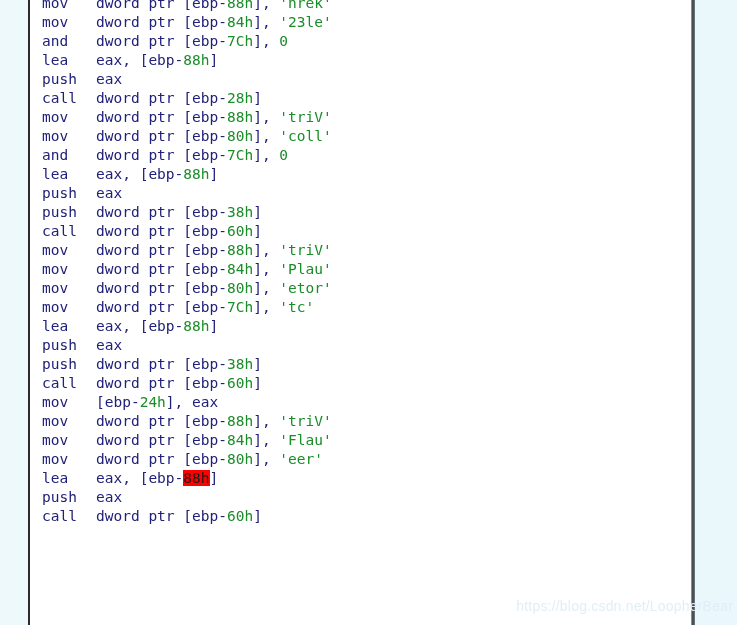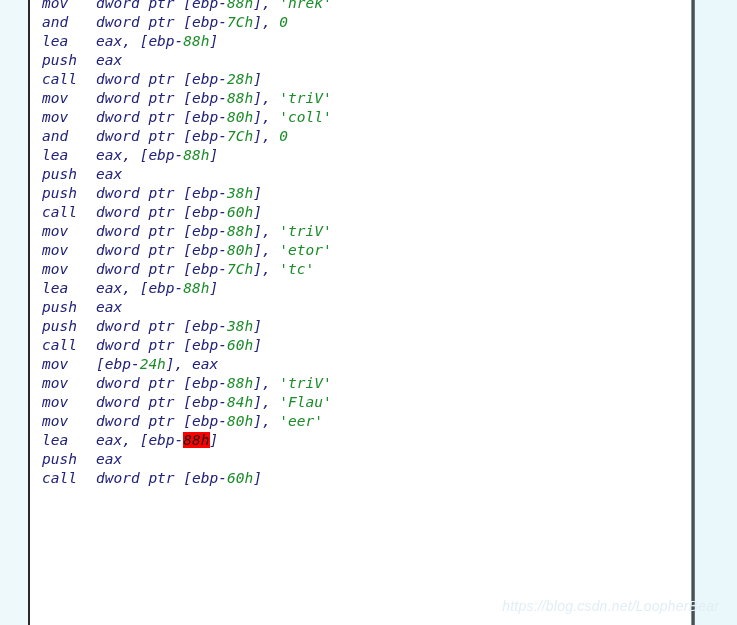--- a/index.html
+++ b/index.html
@@ -14,21 +14,20 @@
     overflow: hidden;
     font-family: "DejaVu Sans Mono", "Liberation Mono", monospace;
   }
 
   #disasm-view {
     position: relative;
     width: 737px;
     height: 625px;
     background: #be185d;
     overflow: hidden;
-    font-style: italic;
   }
 
   
   .gutter-left {
     position: absolute;
     left: 0;
     top: 0;
     width: 28px;
     height: 625px;
     background: #eef9fc;
@@ -110,53 +109,55 @@
     padding: 0 0px;
   }
 
   
   .watermark {
     position: absolute;
     left: 0;
     top: 598px;
     width: 737px;
     text-align: right;
-    padding-right: 18px;
+    padding-right: 4px;
     box-sizing: border-box;
     font-family: "Liberation Sans", sans-serif;
     font-size: 14px;
     color: #e2eef5;
     letter-spacing: 0.2px;
     pointer-events: none;
     user-select: none;
   }
 </style>
 </head>
 <body>
 
 <div id="disasm-view">
 
   <div class="gutter-left"></div>
   <div class="rule-left"></div>
 
   <div class="code-pane">
     <div class="code-lines" id="code-lines">
         <span class="code-line"><span class="mn">mov</span><span class="op"><span class="t-plain">dword ptr [ebp-</span><span class="t-num">88h</span><span class="t-plain">], </span><span class="t-str">'nrek'</span></span></span>
+        <span class="code-line"><span class="mn">mov</span><span class="op"><span class="t-plain">dword ptr [ebp-</span><span class="t-num">84h</span><span class="t-plain">], </span><span class="t-str">'23le'</span></span></span>
         <span class="code-line"><span class="mn">and</span><span class="op"><span class="t-plain">dword ptr [ebp-</span><span class="t-num">7Ch</span><span class="t-plain">], </span><span class="t-num">0</span></span></span>
         <span class="code-line"><span class="mn">lea</span><span class="op"><span class="t-plain">eax, [ebp-</span><span class="t-num">88h</span><span class="t-plain">]</span></span></span>
         <span class="code-line"><span class="mn">push</span><span class="op"><span class="t-plain">eax</span></span></span>
         <span class="code-line"><span class="mn">call</span><span class="op"><span class="t-plain">dword ptr [ebp-</span><span class="t-num">28h</span><span class="t-plain">]</span></span></span>
         <span class="code-line"><span class="mn">mov</span><span class="op"><span class="t-plain">dword ptr [ebp-</span><span class="t-num">88h</span><span class="t-plain">], </span><span class="t-str">'triV'</span></span></span>
         <span class="code-line"><span class="mn">mov</span><span class="op"><span class="t-plain">dword ptr [ebp-</span><span class="t-num">80h</span><span class="t-plain">], </span><span class="t-str">'coll'</span></span></span>
         <span class="code-line"><span class="mn">and</span><span class="op"><span class="t-plain">dword ptr [ebp-</span><span class="t-num">7Ch</span><span class="t-plain">], </span><span class="t-num">0</span></span></span>
         <span class="code-line"><span class="mn">lea</span><span class="op"><span class="t-plain">eax, [ebp-</span><span class="t-num">88h</span><span class="t-plain">]</span></span></span>
         <span class="code-line"><span class="mn">push</span><span class="op"><span class="t-plain">eax</span></span></span>
         <span class="code-line"><span class="mn">push</span><span class="op"><span class="t-plain">dword ptr [ebp-</span><span class="t-num">38h</span><span class="t-plain">]</span></span></span>
         <span class="code-line"><span class="mn">call</span><span class="op"><span class="t-plain">dword ptr [ebp-</span><span class="t-num">60h</span><span class="t-plain">]</span></span></span>
         <span class="code-line"><span class="mn">mov</span><span class="op"><span class="t-plain">dword ptr [ebp-</span><span class="t-num">88h</span><span class="t-plain">], </span><span class="t-str">'triV'</span></span></span>
+        <span class="code-line"><span class="mn">mov</span><span class="op"><span class="t-plain">dword ptr [ebp-</span><span class="t-num">84h</span><span class="t-plain">], </span><span class="t-str">'Plau'</span></span></span>
         <span class="code-line"><span class="mn">mov</span><span class="op"><span class="t-plain">dword ptr [ebp-</span><span class="t-num">80h</span><span class="t-plain">], </span><span class="t-str">'etor'</span></span></span>
         <span class="code-line"><span class="mn">mov</span><span class="op"><span class="t-plain">dword ptr [ebp-</span><span class="t-num">7Ch</span><span class="t-plain">], </span><span class="t-str">'tc'</span></span></span>
         <span class="code-line"><span class="mn">lea</span><span class="op"><span class="t-plain">eax, [ebp-</span><span class="t-num">88h</span><span class="t-plain">]</span></span></span>
         <span class="code-line"><span class="mn">push</span><span class="op"><span class="t-plain">eax</span></span></span>
         <span class="code-line"><span class="mn">push</span><span class="op"><span class="t-plain">dword ptr [ebp-</span><span class="t-num">38h</span><span class="t-plain">]</span></span></span>
         <span class="code-line"><span class="mn">call</span><span class="op"><span class="t-plain">dword ptr [ebp-</span><span class="t-num">60h</span><span class="t-plain">]</span></span></span>
         <span class="code-line"><span class="mn">mov</span><span class="op"><span class="t-plain">[ebp-</span><span class="t-num">24h</span><span class="t-plain">], eax</span></span></span>
         <span class="code-line"><span class="mn">mov</span><span class="op"><span class="t-plain">dword ptr [ebp-</span><span class="t-num">88h</span><span class="t-plain">], </span><span class="t-str">'triV'</span></span></span>
         <span class="code-line"><span class="mn">mov</span><span class="op"><span class="t-plain">dword ptr [ebp-</span><span class="t-num">84h</span><span class="t-plain">], </span><span class="t-str">'Flau'</span></span></span>
         <span class="code-line"><span class="mn">mov</span><span class="op"><span class="t-plain">dword ptr [ebp-</span><span class="t-num">80h</span><span class="t-plain">], </span><span class="t-str">'eer'</span></span></span>

